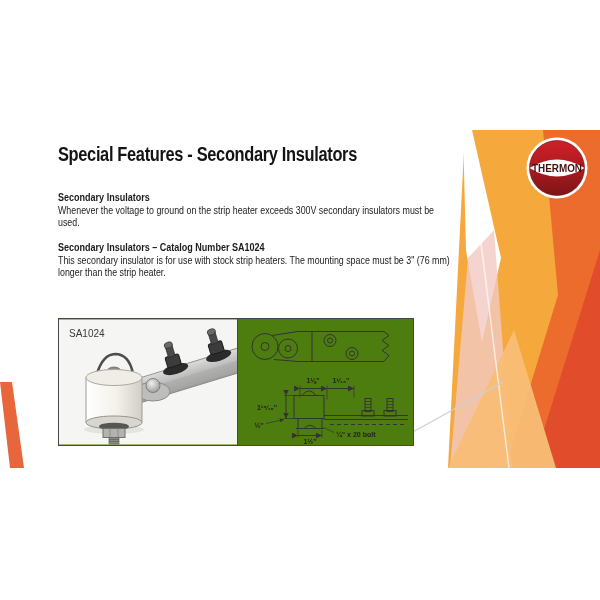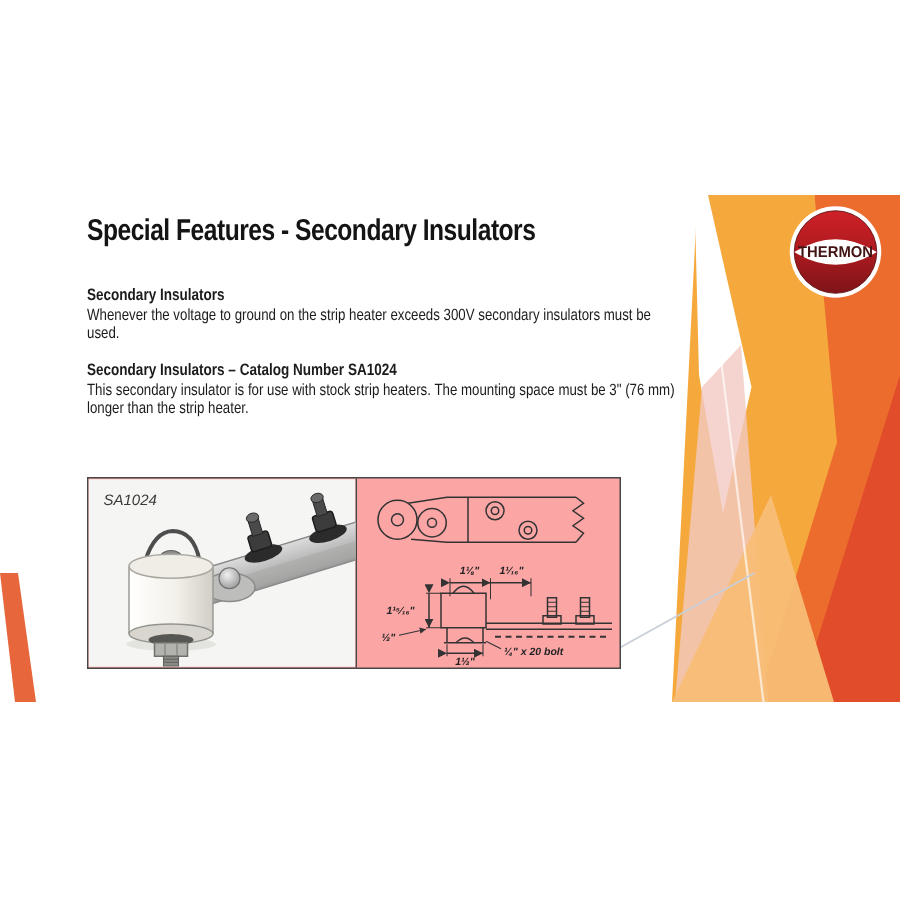--- a/index.html
+++ b/index.html
@@ -19,22 +19,22 @@
   .title {
     font-size:20px; font-weight:700; letter-spacing:-0.4px;
     margin:0 0 25px 0; color:#141414; white-space:nowrap;
   }
   .sec { margin:0 0 13px 0; }
   .sec h3 { font-size:11px; font-weight:700; margin:0 0 1px 0; }
   .sec p  { font-size:10.8px; font-weight:400; line-height:12px; margin:0; }
 
   .figure {
     position:absolute; left:58px; top:188px; width:356px; height:128px;
-    border:1.5px solid #474747; background:#fca5a5;
-    display:flex; box-sizing:border-box;font-style:italic;
+    border:1.5px solid #474747; background:#4d7c0f;
+    display:flex; box-sizing:border-box;
   }
   .panel-photo  { width:179px; border-right:1.5px solid #474747; box-sizing:border-box; }
   .panel-diagram{ flex:1; }
   .panel-photo svg, .panel-diagram svg { display:block; width:100%; height:100%; }
 
   text { font-family:"Liberation Sans", sans-serif; }
 </style>
 </head>
 <body>
 

